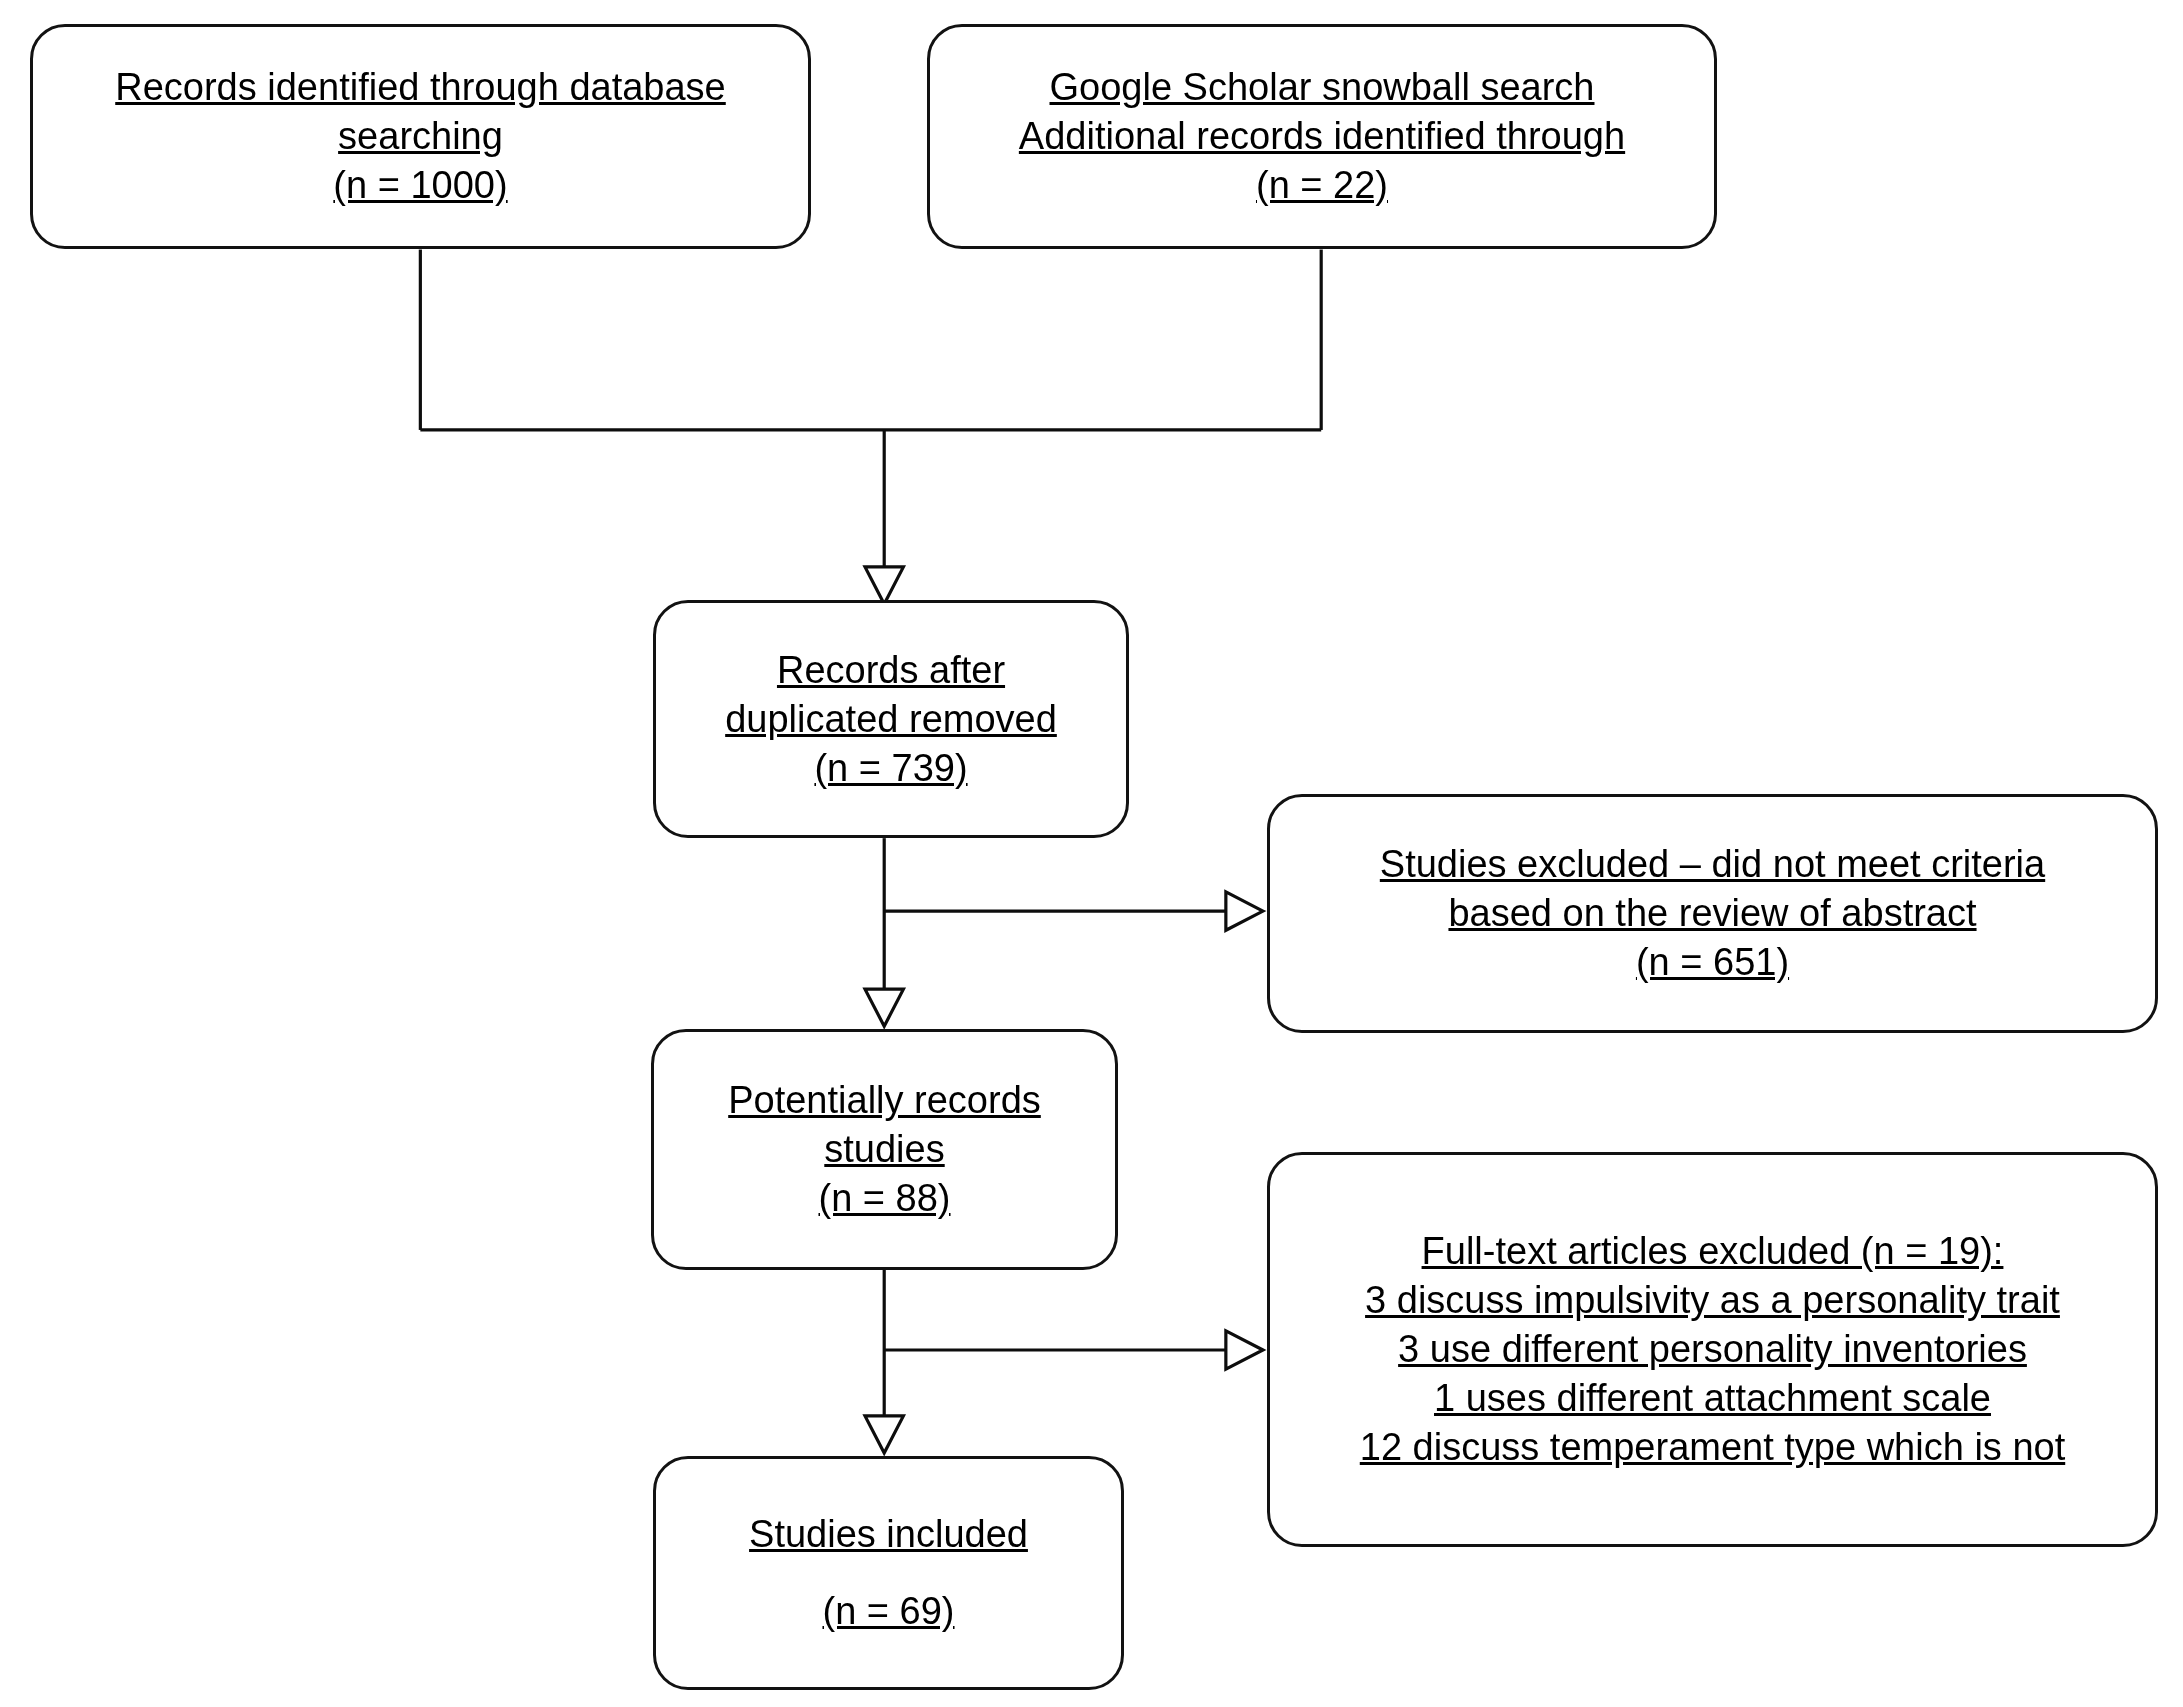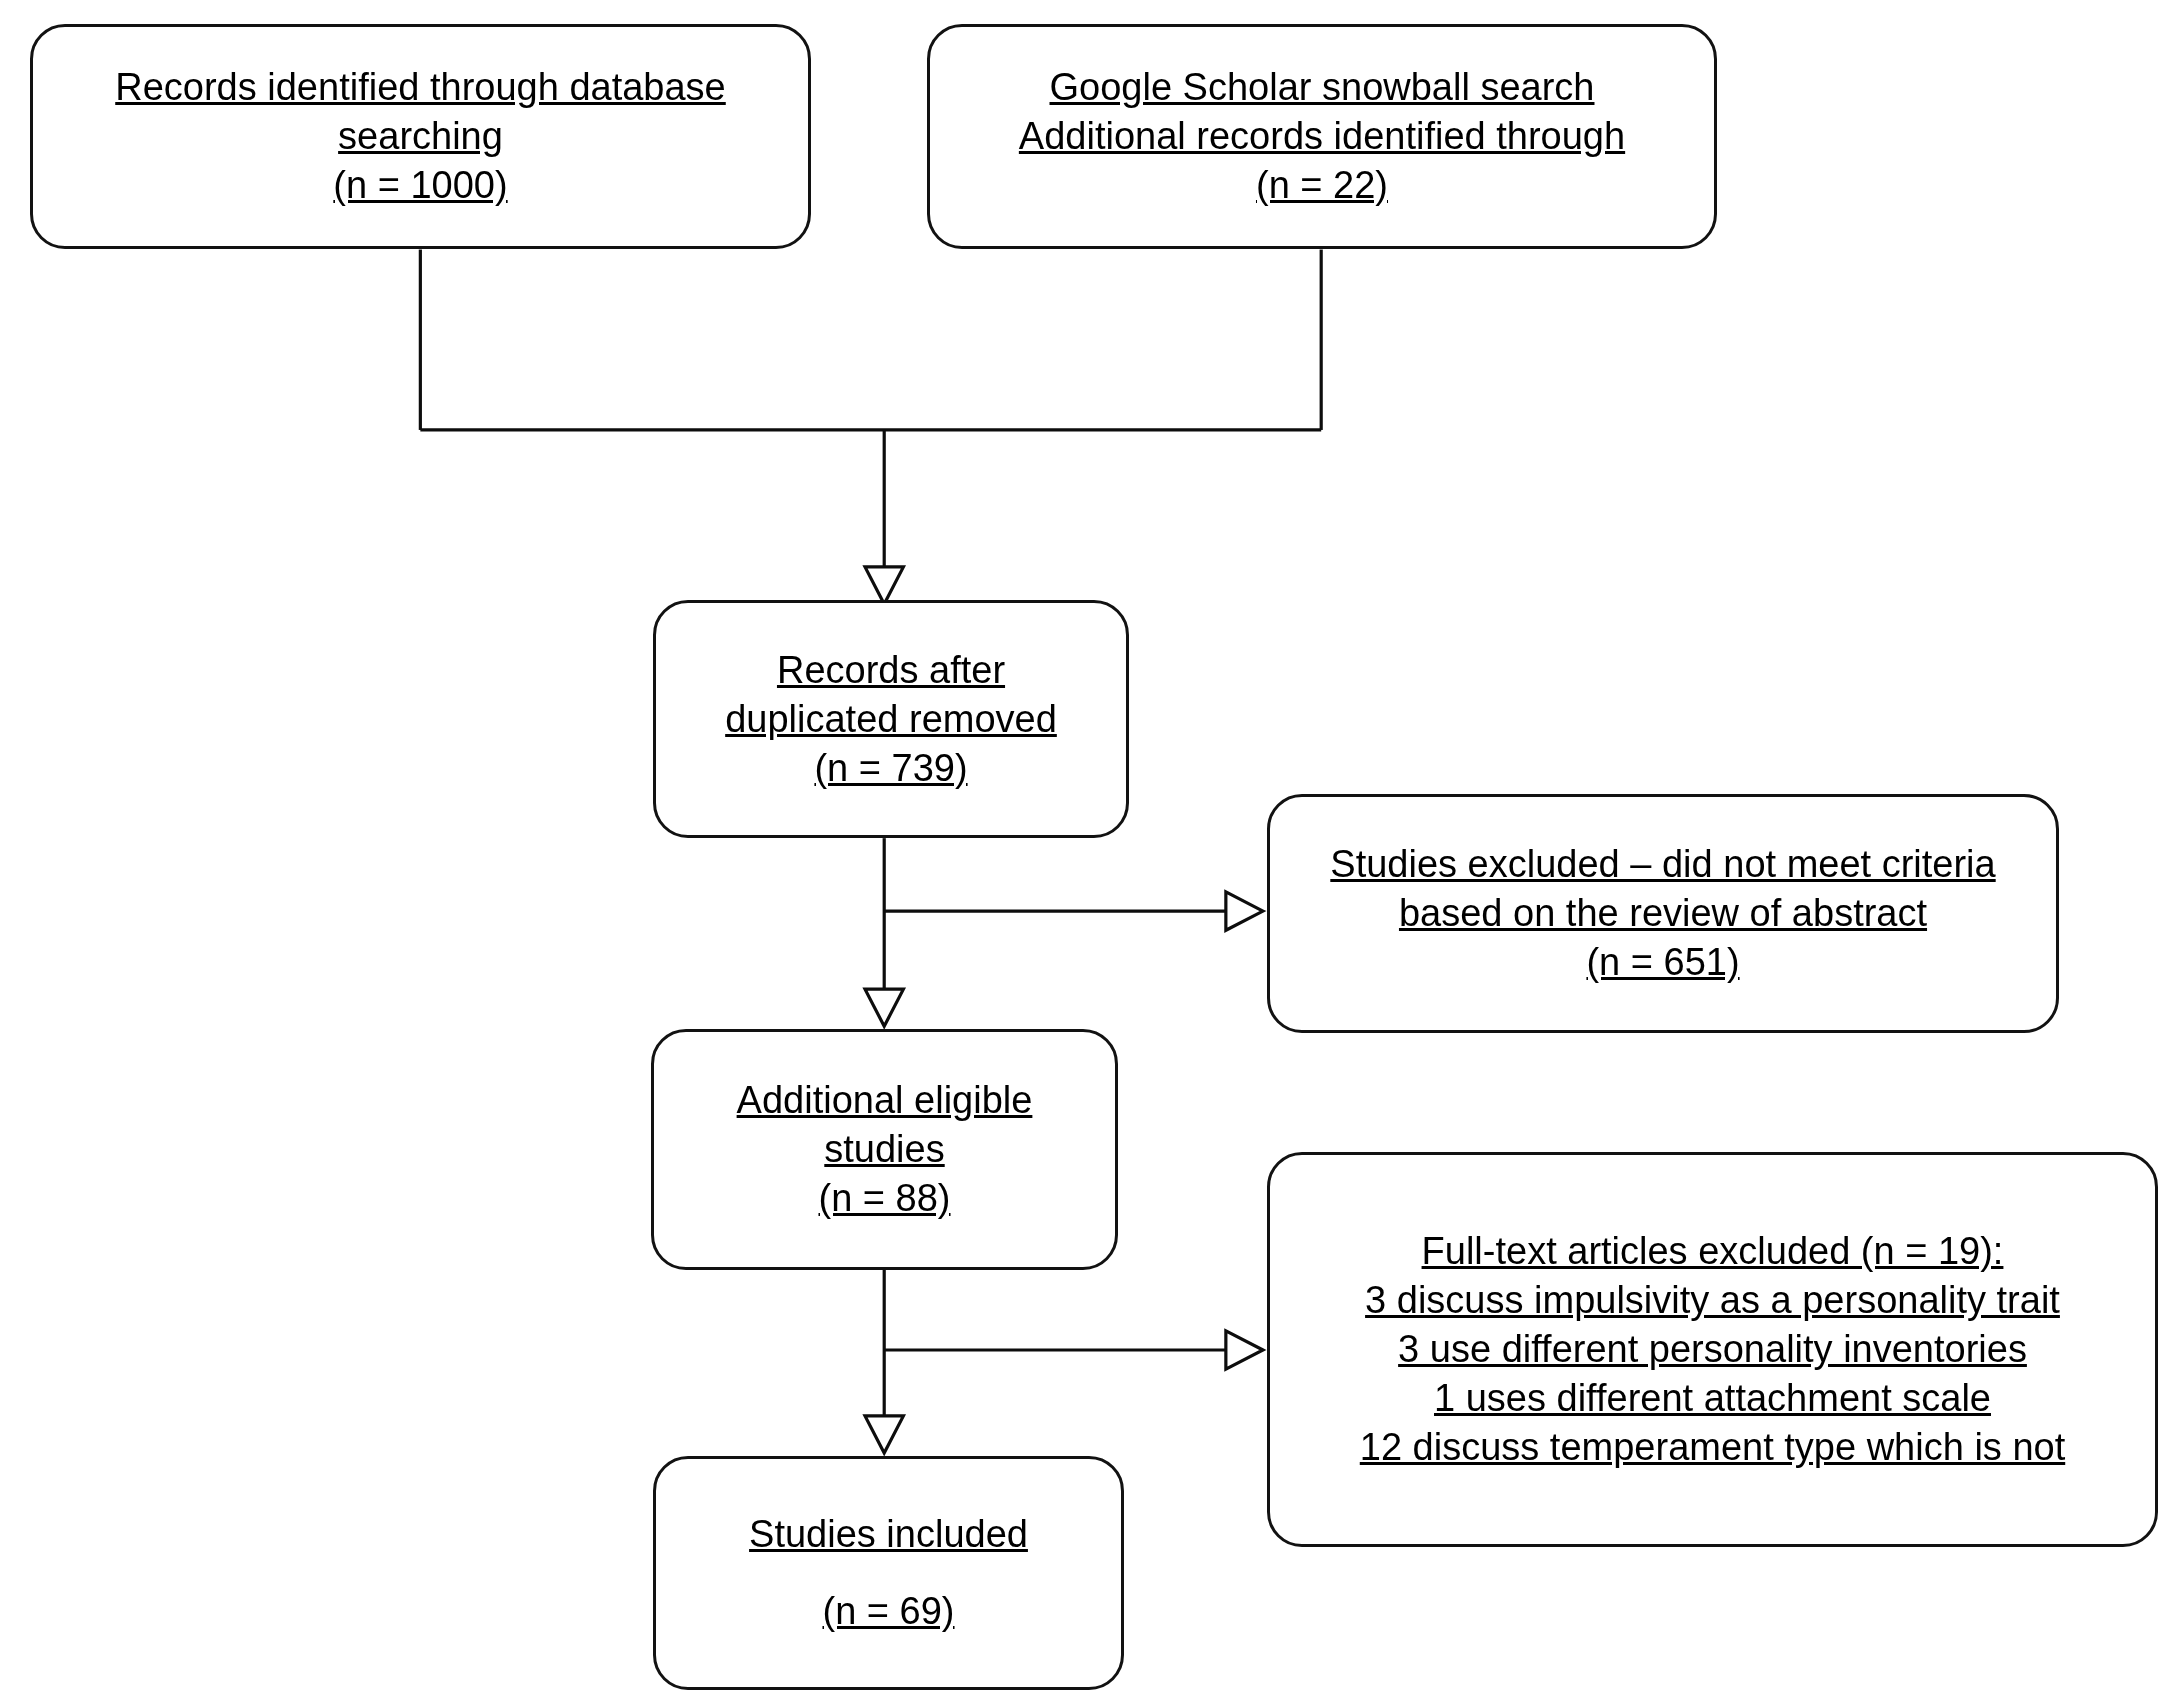--- a/index.html
+++ b/index.html
@@ -89,28 +89,28 @@
     <span class="ln">Additional records identified through</span>
     <span class="ln">(n = 22)</span>
   </div>
 
   <div class="box" style="left:653px; top:600px; width:476px; height:238px;">
     <span class="ln">Records after</span>
     <span class="ln">duplicated removed</span>
     <span class="ln">(n = 739)</span>
   </div>
 
-  <div class="box" style="left:1267px; top:794px; width:792px; height:239px;">
+  <div class="box" style="left:1267px; top:794px; width:891px; height:239px;">
     <span class="ln">Studies excluded – did not meet criteria</span>
     <span class="ln">based on the review of abstract</span>
     <span class="ln">(n = 651)</span>
   </div>
 
   <div class="box" style="left:651px; top:1029px; width:467px; height:241px;">
-    <span class="ln">Additional eligible</span>
+    <span class="ln">Potentially records</span>
     <span class="ln">studies</span>
     <span class="ln">(n = 88)</span>
   </div>
 
   <div class="box" style="left:1267px; top:1152px; width:891px; height:395px;">
     <span class="ln">Full-text articles excluded (n = 19):</span>
     <span class="ln">3 discuss impulsivity as a personality trait</span>
     <span class="ln">3 use different personality inventories</span>
     <span class="ln">1 uses different attachment scale</span>
     <span class="ln">12 discuss temperament type which is not</span>

